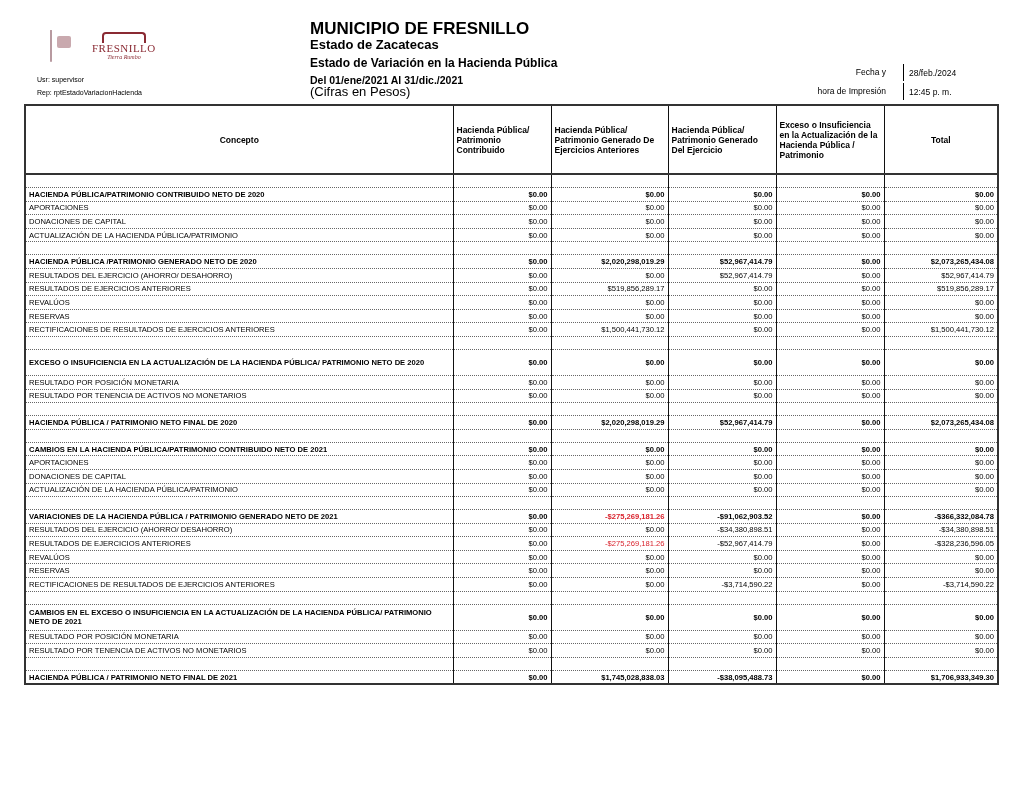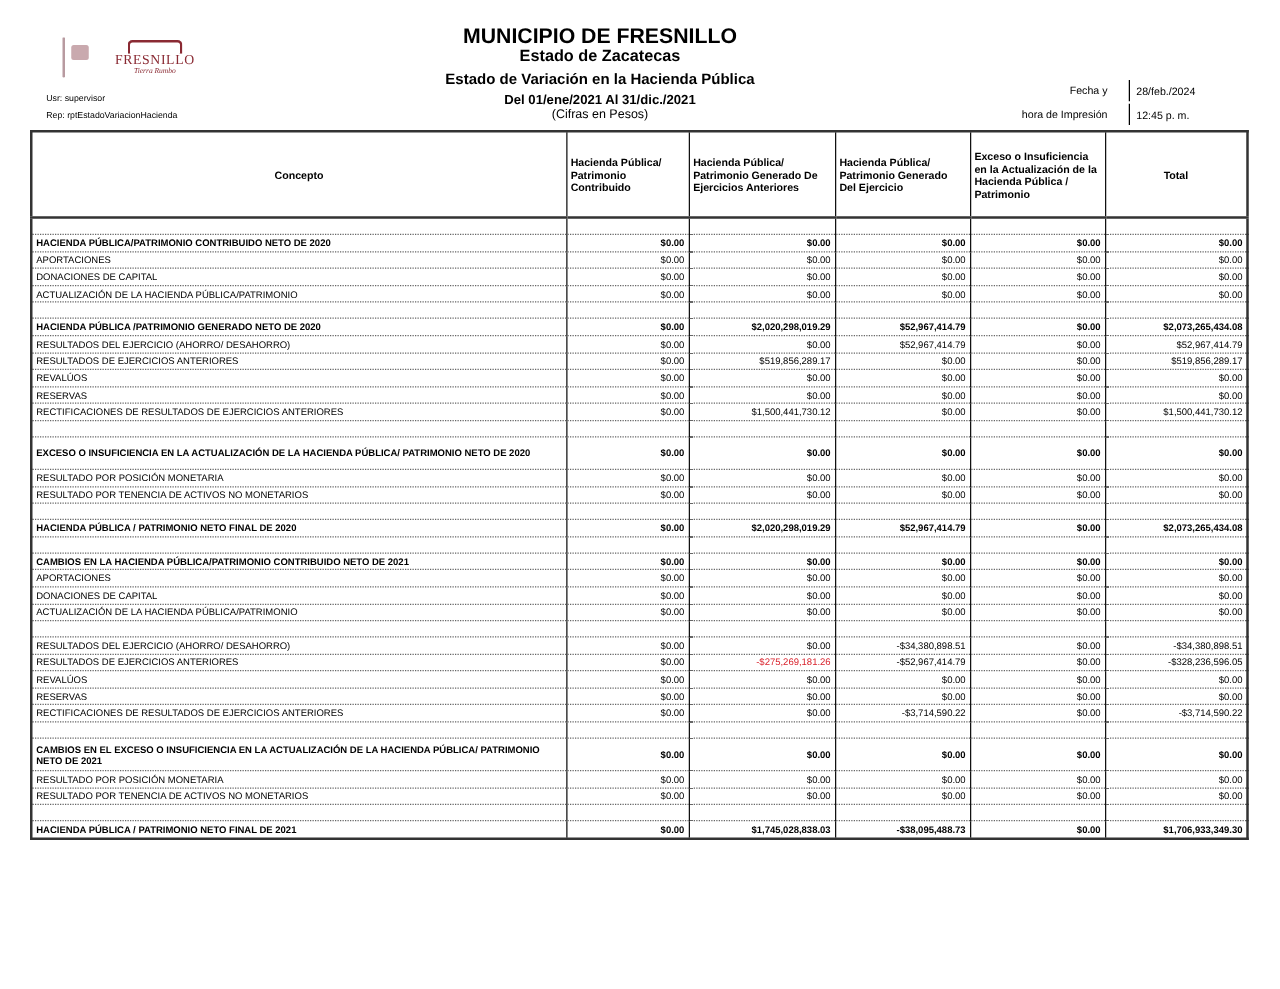--- a/index.html
+++ b/index.html
@@ -8,26 +8,26 @@
     .logo .shield { width: 26px; height: 30px; border: 1px solid #b89aa0; border-radius: 3px 3px 10px 10px; background: #f1e6e8; position: relative; }
     .logo .shield::after { content: ""; position: absolute; left: 6px; top: 5px; width: 14px; height: 12px; background: #c9a9ae; border-radius: 2px; }
     .logo .sep { width: 1px; height: 30px; background: #cdb; }
     .logo .brand { display: flex; flex-direction: column; align-items: center; }
     .logo .building { width: 40px; height: 9px; border: 2px solid #8a2a33; border-bottom: none; border-radius: 4px 4px 0 0; }
     .logo .name { font-family: "Liberation Serif", serif; font-size: 11px; color: #8a2a33; letter-spacing: 0.5px; line-height: 11px; }
     .logo .slogan { font-family: "Liberation Serif", serif; font-style: italic; font-size: 6px; color: #8a2a33; line-height: 7px; }
     .meta-left { position: absolute; left: 37px; font-size: 7px; }
     #usr { top: 76px; }
     #rep { top: 89px; }
-    .title-block { position: absolute; left: 300px; width: 360px; top: 20px; text-align: center; font-weight: bold; }
+    .title-block { position: absolute; left: 310px; width: 360px; top: 20px; font-weight: bold; }
     .t1 { font-size: 17px; line-height: 18px; }
     .t2 { font-size: 13px; line-height: 14px; }
     .t3 { font-size: 12px; line-height: 14px; margin-top: 4px; }
     .t4 { font-size: 10.5px; line-height: 12px; margin-top: 4px; }
-    .t5 { font-size: 10px; line-height: 11px; font-weight: normal; }
+    .t5 { font-size: 13px; line-height: 11px; font-weight: normal; }
     .print-info { position: absolute; left: 790px; top: 63px; font-size: 8.5px; }
     .print-info .row { display: flex; height: 19px; align-items: center; }
     .print-info .lbl { width: 96px; text-align: right; padding-right: 17px; border-right: 1px solid #000; height: 17px; line-height: 17px; }
     .print-info .val { padding-left: 5px; }
     table.report { position: absolute; left: 24px; top: 104px; width: 973px; border-collapse: collapse; table-layout: fixed; border: 2px solid #333; }
     table.report th { border: 1px solid #111; border-bottom: 2px solid #333; font-size: 8.5px; font-weight: bold; height: 67px; padding: 0 3px; vertical-align: middle; line-height: 10px; }
     table.report th.concepto { text-align: center; }
     table.report th.num { text-align: left; }
     table.report th.tot { text-align: center; }
     table.report td { border-left: 1px solid #111; border-right: 1px solid #111; border-bottom: 1px dotted #666; font-size: 7.6px; height: 12.6px; padding: 0 3px; line-height: 9px; white-space: nowrap; }
@@ -284,20 +284,28 @@
         <td class="num">$0.00</td>
       </tr>
       <tr class="spacer">
         <td></td>
         <td></td>
         <td></td>
         <td></td>
         <td></td>
         <td></td>
       </tr>
+      <tr class="bold">
+        <td>VARIACIONES DE LA HACIENDA PÚBLICA / PATRIMONIO GENERADO NETO DE 2021</td>
+        <td class="num">$0.00</td>
+        <td class="num neg-red">-$275,269,181.26</td>
+        <td class="num">-$91,062,903.52</td>
+        <td class="num">$0.00</td>
+        <td class="num">-$366,332,084.78</td>
+      </tr>
       <tr class="">
         <td class="indent">RESULTADOS DEL EJERCICIO (AHORRO/ DESAHORRO)</td>
         <td class="num">$0.00</td>
         <td class="num">$0.00</td>
         <td class="num">-$34,380,898.51</td>
         <td class="num">$0.00</td>
         <td class="num">-$34,380,898.51</td>
       </tr>
       <tr class="">
         <td class="indent">RESULTADOS DE EJERCICIOS ANTERIORES</td>

